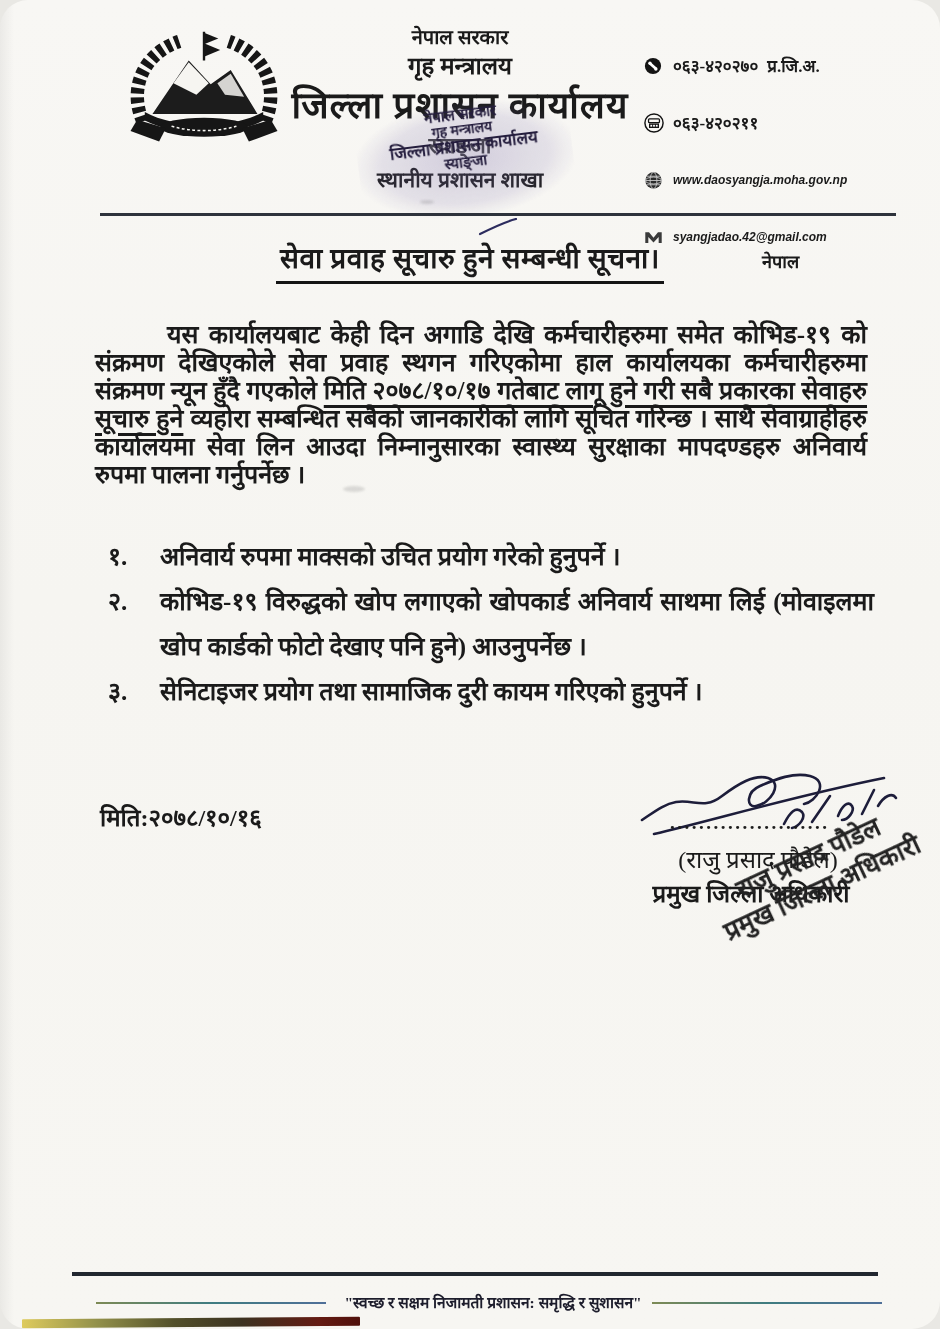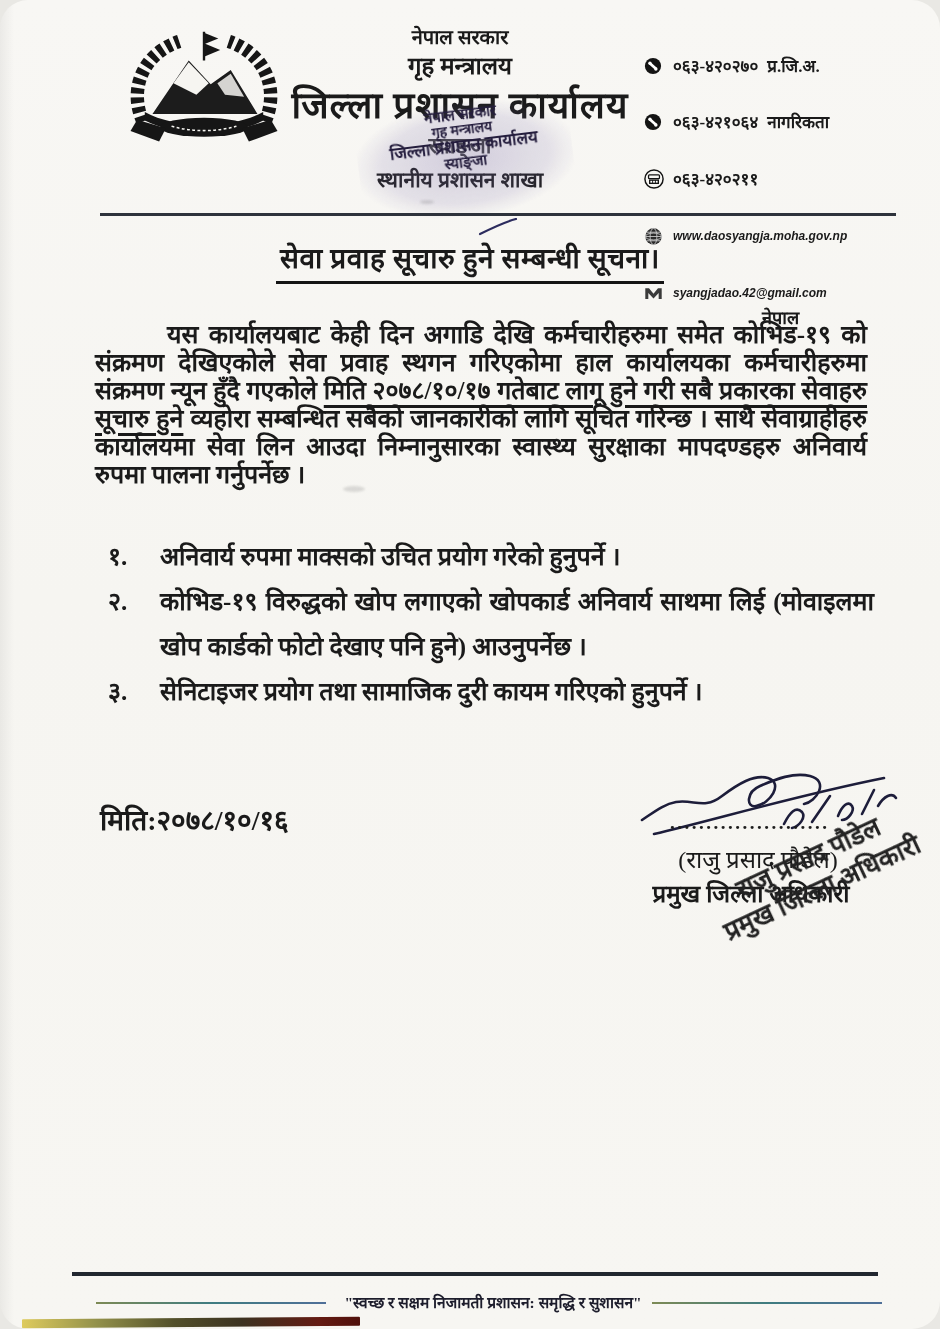--- a/index.html
+++ b/index.html
@@ -47,21 +47,21 @@
   .title-wrap{position:absolute;left:0;top:238px;width:940px;text-align:center;}
   .title{display:inline-block;font-size:28px;font-weight:700;
     border-bottom:3px solid #141414;padding:0 4px 5px 4px;letter-spacing:.5px;text-align:center;}
   .para{position:absolute;left:95px;top:296px;width:772px;
     font-size:25px;line-height:28px;text-align:justify;text-indent:72px;font-weight:600;}
   .para .emph{font-weight:800;text-decoration:underline;text-underline-offset:6px;text-decoration-thickness:2.5px;}
   .list{position:absolute;left:108px;top:534px;width:766px;font-size:25px;font-weight:600;}
   .li{display:flex;line-height:45px;}
   .li .n{flex:0 0 52px;}
   .li .t{flex:1;text-align:justify;}
-  .date{position:absolute;left:100px;top:800px;font-size:28px;font-weight:700;}
+  .date{position:absolute;left:100px;top:800px;font-size:24px;font-weight:700;}
   
   .sig{position:absolute;left:608px;top:762px;width:332px;height:210px;}
   .sig-svg{position:absolute;left:26px;top:0;width:300px;height:100px;}
   .sig-dots{position:absolute;left:62px;top:50px;font-size:19px;letter-spacing:2.5px;color:#1c1c1c;font-weight:700;}
   .sig-name{position:absolute;left:30px;top:80px;width:240px;text-align:center;font-size:24px;font-weight:400;}
   .sig-title{position:absolute;left:12px;top:114px;width:262px;text-align:center;font-size:24px;font-weight:700;}
   .name-stamp{
     position:absolute;left:108px;top:128px;width:250px;text-align:center;
     transform:rotate(-25deg);transform-origin:left bottom;
     font-size:26px;font-weight:800;line-height:33px;color:#232323;white-space:nowrap;
@@ -126,34 +126,20 @@
             <g fill="#fff">
               <circle cx="6.6" cy="7" r="1.9"></circle>
               <circle cx="13.2" cy="13.4" r="1.9"></circle>
               <rect x="4.6" y="8.6" width="11" height="3" rx="1.5" transform="rotate(42 10 10)"></rect>
             </g>
           </svg>
         </span>
       <span class="num">०६३-४२०२७०</span>
       <span class="lbl">प्र.जि.अ.</span>
     </div>
-    <div class="c-row">
-      <span class="ic">
-          <svg viewBox="0 0 20 20" width="18" height="18">
-            <circle cx="10" cy="10" r="9" fill="#141414"></circle>
-            <g fill="#fff">
-              <circle cx="6.6" cy="7" r="1.9"></circle>
-              <circle cx="13.2" cy="13.4" r="1.9"></circle>
-              <rect x="4.6" y="8.6" width="11" height="3" rx="1.5" transform="rotate(42 10 10)"></rect>
-            </g>
-          </svg>
-        </span>
-      <span class="num">०६३-४२१०६४</span>
-      <span class="lbl">नागरिकता</span>
-    </div>
     <div class="c-row" style="height:23px">
       <span class="ic">
           <svg viewBox="0 0 22 22" width="20" height="20">
             <circle cx="11" cy="11" r="10" fill="none" stroke="#141414" stroke-width="1.6"></circle>
             <rect x="5" y="6.5" width="12" height="4" rx="1" fill="none" stroke="#141414" stroke-width="1.4"></rect>
             <rect x="5.5" y="11.5" width="11" height="5" fill="#141414"></rect>
             <rect x="7" y="13" width="2" height="2" fill="#fff"></rect>
             <rect x="10" y="13" width="2" height="2" fill="#fff"></rect>
             <rect x="13" y="13" width="2" height="2" fill="#fff"></rect>
           </svg>

